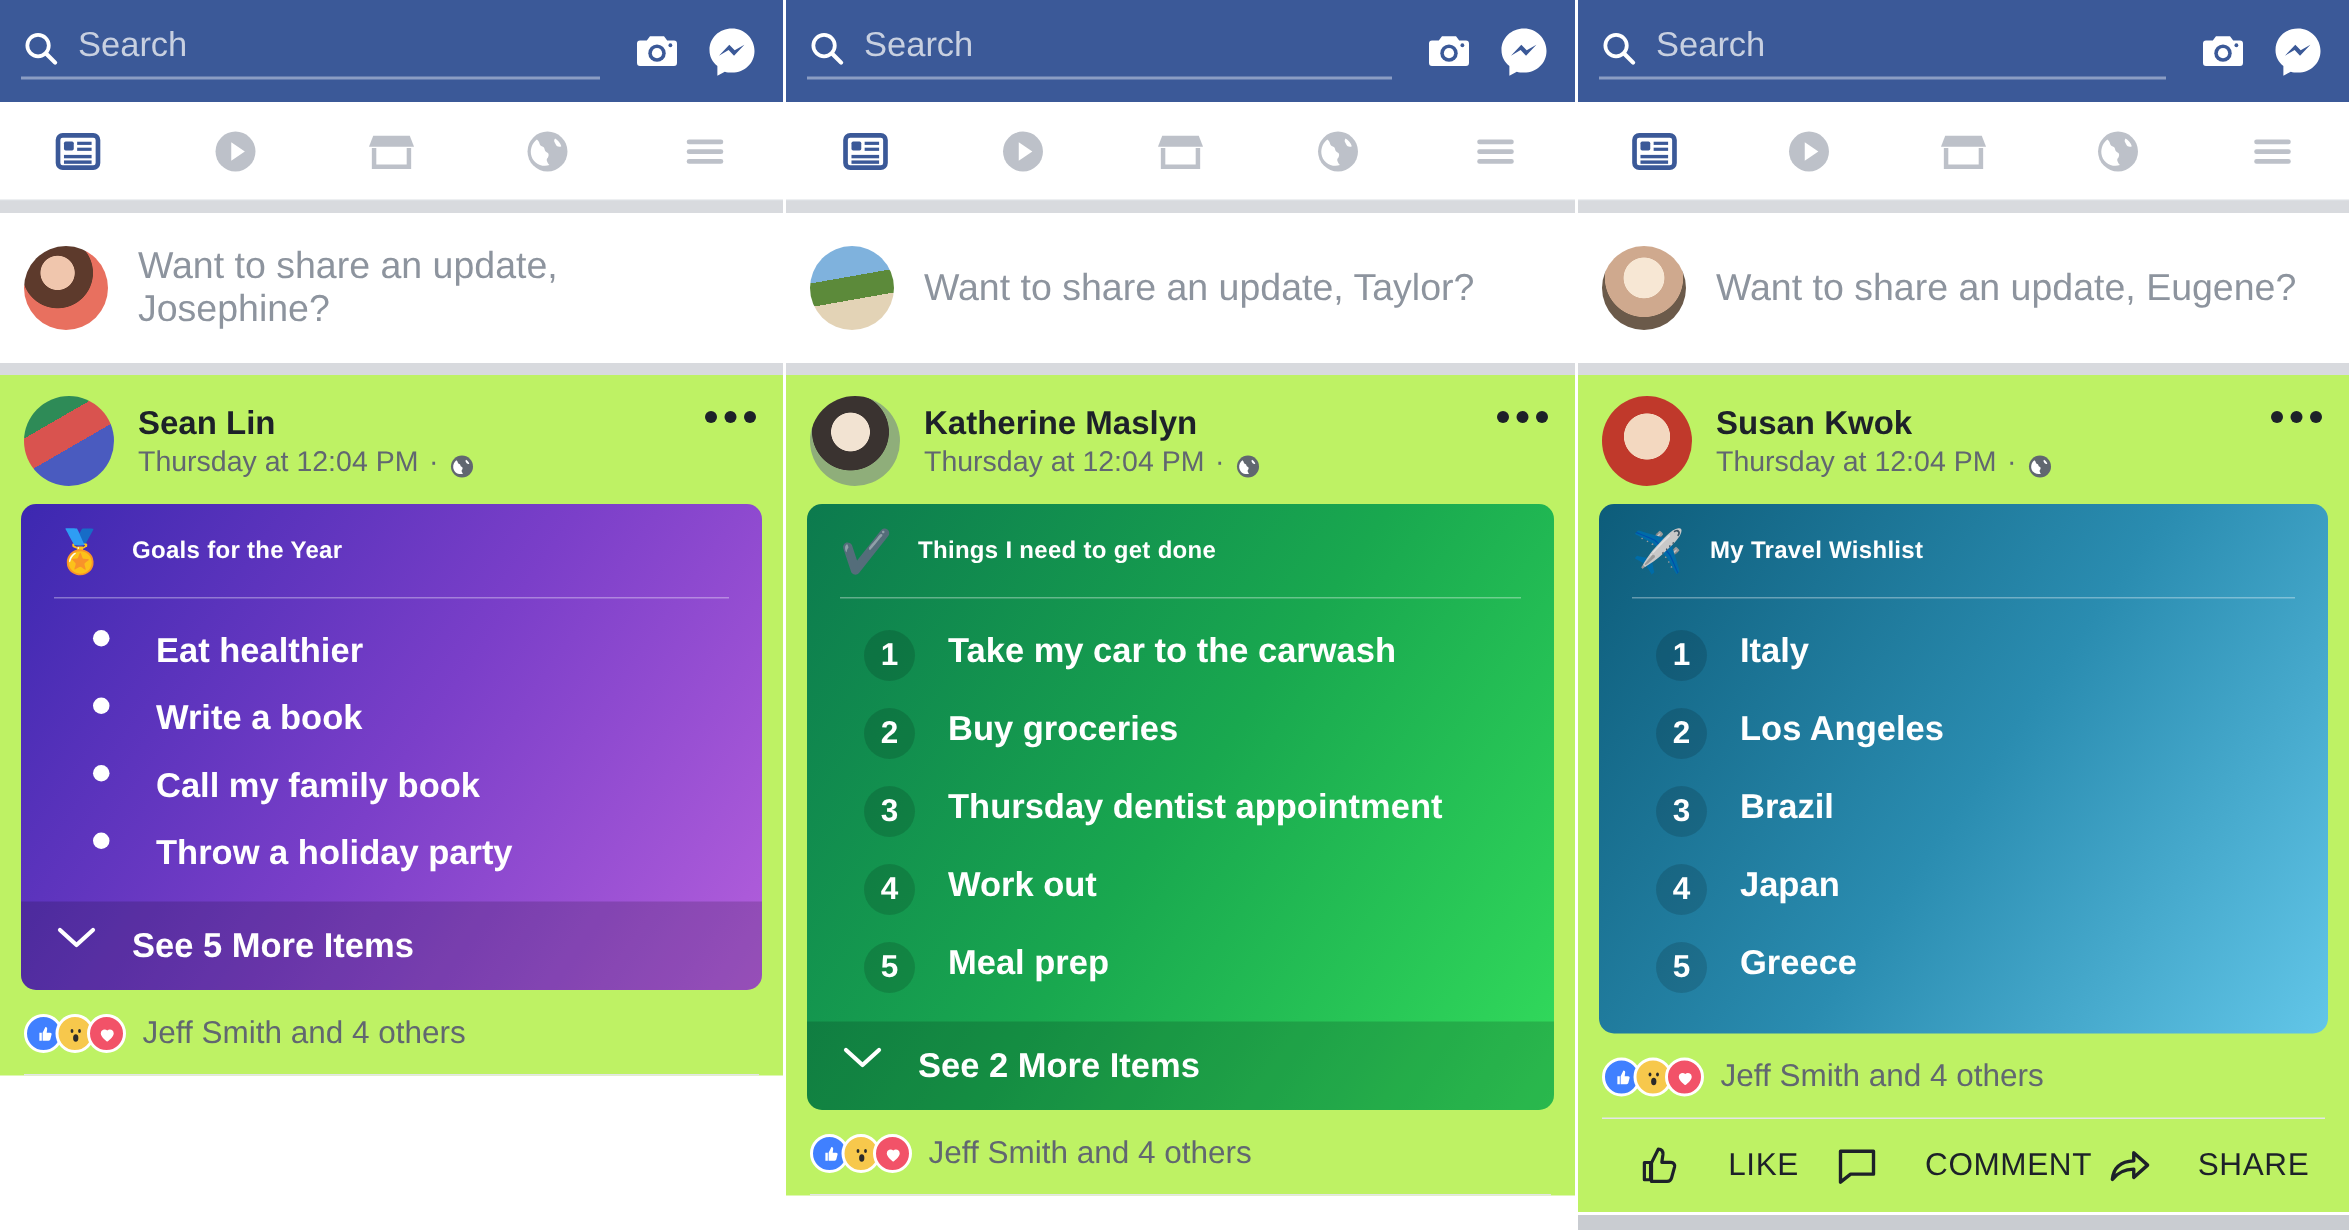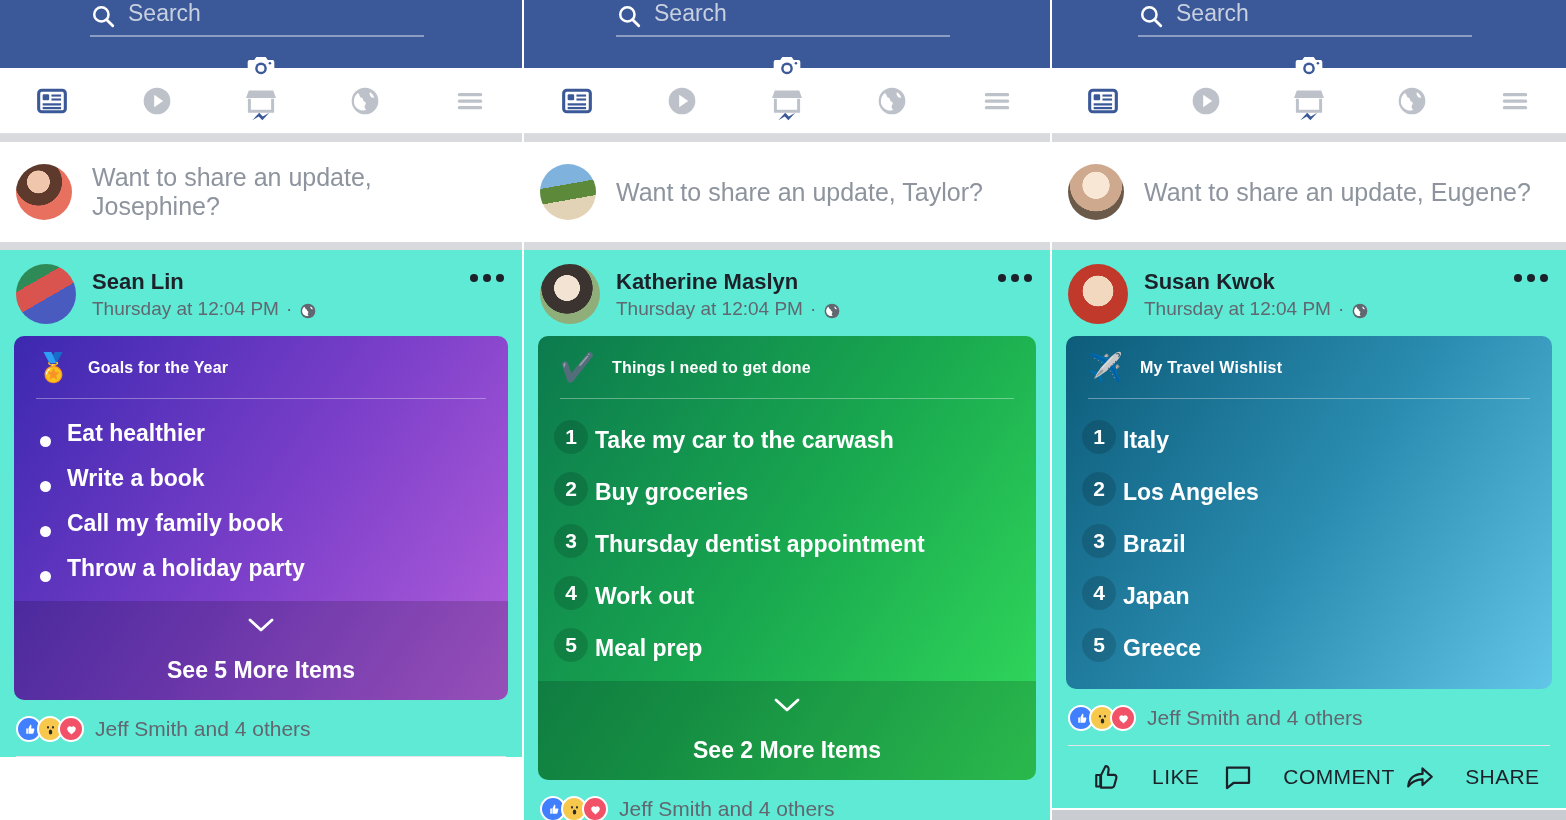--- a/index.html
+++ b/index.html
@@ -11,21 +11,21 @@
   }
   .screens { display:flex; width:1566px; height:820px; }
   .phone { position:relative; height:820px; overflow:hidden; background:#fff; flex:0 0 auto; }
   .phone.p1 { width:522px; }
   .phone.p2 { width:528px; border-left:2px solid #fff; }
   .phone.p3 { width:516px; border-left:2px solid #fff; }
 
   
   .topbar {
     background:#3b5998; height:68px;
-    display:flex; align-items:center; padding:0 14px; gap:10px;flex-direction:column;
+    display:flex; align-items:center; padding:0 14px; gap:10px;
   }
   .search-wrap { flex:1; display:flex; align-items:flex-end; gap:12px;
     border-bottom:2px solid #8b9dc3; padding-bottom:6px; margin-right:8px; }
   .search-icon { width:26px; height:26px; flex:0 0 auto; }
   .search-input {
     background:transparent; border:none; outline:none; color:#fff;
     font-size:23px; font-family:"Liberation Sans", sans-serif;
     width:100%; padding-bottom:2px;
   }
   .search-input::placeholder { color:#c8d0e0; opacity:1; }
@@ -40,47 +40,47 @@
   .gap-strip { height:8px; background:#d8dade; }
 
   
   .composer { height:100px; display:flex; align-items:center; gap:20px; padding:0 16px; background:#fff; }
   .avatar { border-radius:50%; flex:0 0 auto; background-size:cover; background-position:center; }
   .av-56 { width:56px; height:56px; }
   .av-60 { width:60px; height:60px; }
   .composer-text { color:#8d949e; font-size:25px; }
 
   
-  .post { background:#5eead4; }
+  .post { background:#bef264; }
   .post-head { display:flex; align-items:center; gap:16px; padding:14px 16px 12px; position:relative; }
   .ph-names { flex:1; min-width:0; }
   .ph-name { font-size:22px; font-weight:bold; color:#1d2129; line-height:1.25; }
   .ph-meta { font-size:19px; color:#616770; display:flex; align-items:flex-end; gap:7px; margin-top:3px; }
   .dots { position:absolute; right:18px; top:24px; display:flex; gap:5px; cursor:pointer; }
   .dots i { width:8px; height:8px; border-radius:50%; background:#1d2129; display:block; }
 
   
   .list-card { margin:0 14px; border-radius:10px; overflow:hidden; position:relative; }
   .lc-title { display:flex; align-items:center; gap:22px; padding:18px 22px 16px; }
   .lc-emoji { font-size:28px; line-height:1; width:30px; text-align:center; }
   .lc-title-text { color:#fff; font-size:16px; font-weight:bold; letter-spacing:.2px; }
   .lc-rule { height:1px; background:rgba(255,255,255,.35); margin:0 22px; }
   .lc-items { padding:12px 0 10px; }
-  .lc-item { display:flex; align-items:flex-end; gap:7px; padding:9px 16px; }
+  .lc-item { display:flex; align-items:flex-start; gap:22px; padding:9px 38px; }
   .bullet { width:30px; display:flex; justify-content:center; }
   .bullet span { width:11px; height:11px; background:#fff; border-radius:50%; display:block; }
   .numbadge {
     width:34px; height:34px; border-radius:50%; background:rgba(0,0,0,.14);
     color:#fff; font-size:21px; font-weight:bold;
     display:flex; align-items:center; justify-content:center; flex:0 0 auto;
   }
   .lc-item-text { color:#fff; font-size:23px; font-weight:bold; }
   .lc-more {
-    background:rgba(0,0,0,.16); display:flex; align-items:center; gap:22px;
-    padding:16px 22px; cursor:pointer;flex-direction:column;
+    background:rgba(0,0,0,.16); display:flex; align-items:flex-start; gap:22px;
+    padding:16px 22px; cursor:pointer;
   }
   .lc-more-text { color:#fff; font-size:23px; font-weight:bold; }
   .chev { width:30px; display:flex; justify-content:center; }
 
   
   .reactions { display:flex; align-items:center; gap:11px; padding:16px 16px 14px; }
   .react-pills { display:flex; align-items:center; }
   .rp { width:26px; height:26px; border-radius:50%; display:flex; align-items:center;
         justify-content:center; border:2px solid #fff; margin-left:-5px; font-size:15px; }
   .rp:first-child { margin-left:0; }

